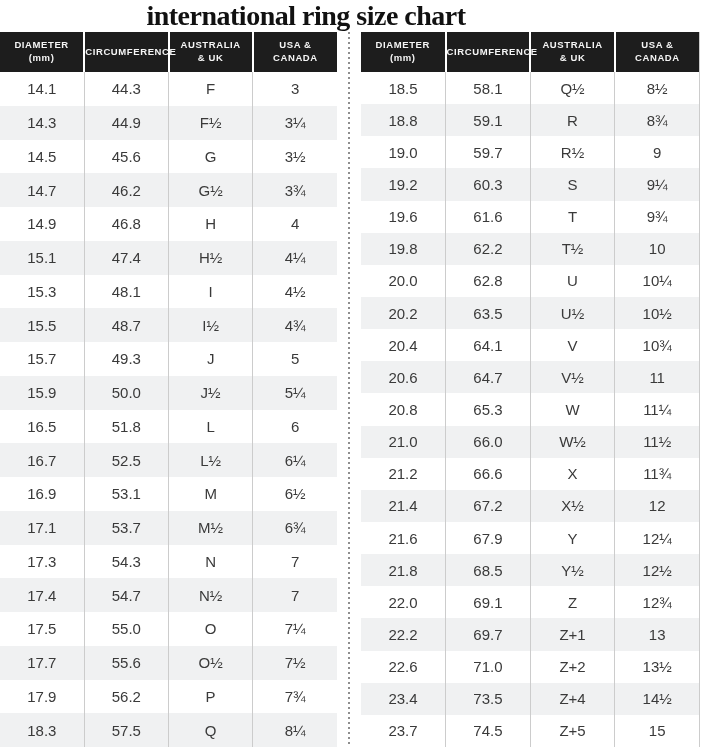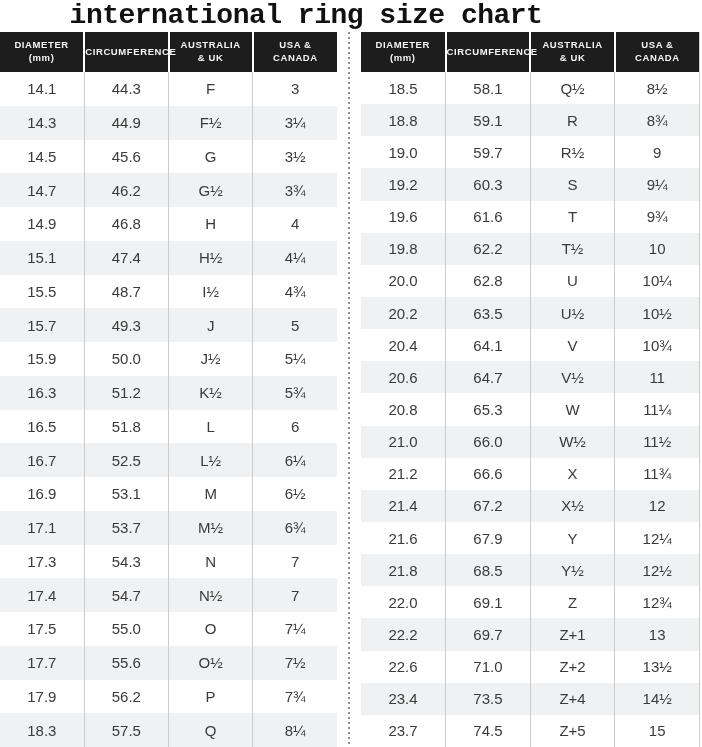--- a/index.html
+++ b/index.html
@@ -12,21 +12,21 @@
     height: 747px;
     overflow: hidden;
     font-family: "Liberation Sans", sans-serif;
   }
   .title {
     width: 612px;
     height: 31px;
     margin: 0;
     padding-top: 1px;
     text-align: center;
-    font-family: Liberation Mono, monospace;
+    font-family: Liberation Serif, serif;
     font-weight: 900;
     font-size: 28px;
     line-height: 30px;
     letter-spacing: -0.5px;
     color: #111111;
     white-space: nowrap;
   }
   .tables {
     display: flex;
     width: 700px;
@@ -133,44 +133,44 @@
           <td>H</td>
           <td>4</td>
         </tr>
         <tr>
           <td>15.1</td>
           <td>47.4</td>
           <td>H½</td>
           <td>4¼</td>
         </tr>
         <tr>
+          <td>15.3</td>
+          <td>48.1</td>
+          <td>I</td>
+          <td>4½</td>
+        </tr>
+        <tr>
           <td>15.5</td>
           <td>48.7</td>
           <td>I½</td>
           <td>4¾</td>
         </tr>
         <tr>
           <td>15.7</td>
           <td>49.3</td>
           <td>J</td>
           <td>5</td>
         </tr>
         <tr>
           <td>15.9</td>
           <td>50.0</td>
           <td>J½</td>
           <td>5¼</td>
         </tr>
         <tr>
-          <td>16.3</td>
-          <td>51.2</td>
-          <td>K½</td>
-          <td>5¾</td>
-        </tr>
-        <tr>
           <td>16.5</td>
           <td>51.8</td>
           <td>L</td>
           <td>6</td>
         </tr>
         <tr>
           <td>16.7</td>
           <td>52.5</td>
           <td>L½</td>
           <td>6¼</td>

